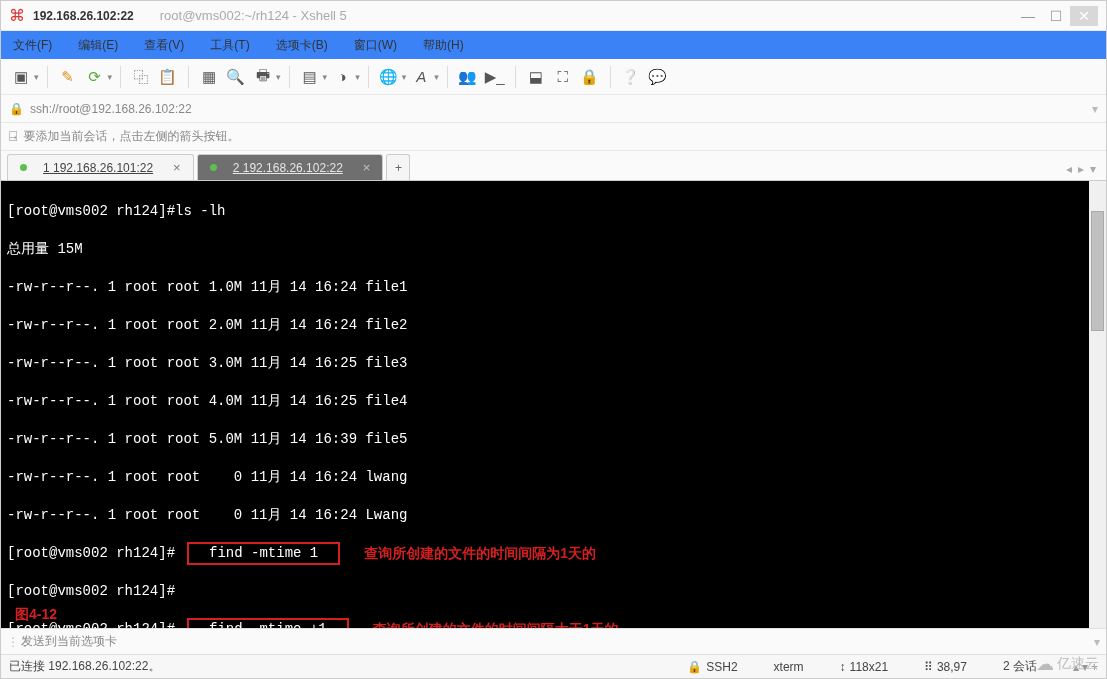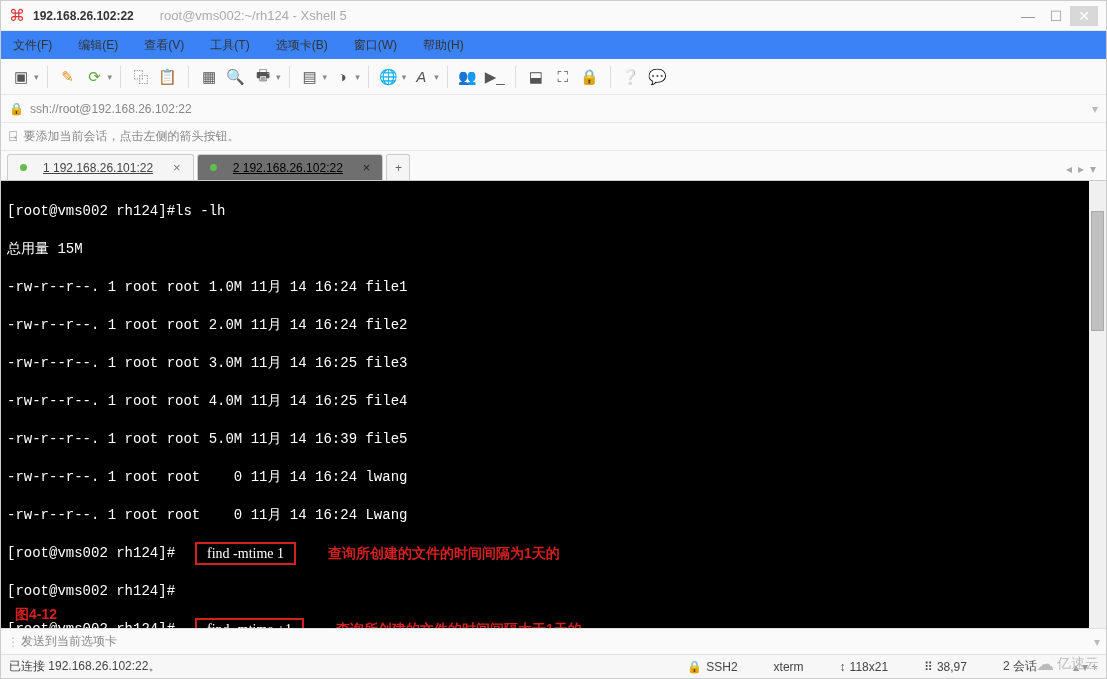--- a/index.html
+++ b/index.html
@@ -21,29 +21,29 @@
 .dd { font-size:9px; color:#888; margin-left:1px; }
 .addrbar { height:28px; display:flex; align-items:center; padding:0 8px; background:#fafafa; border-bottom:1px solid #e8e8e8; color:#888; }
 .addrbar .lock { margin-right:6px; }
 .hintbar { height:28px; display:flex; align-items:center; padding:0 8px; background:#fafafa; border-bottom:1px solid #e8e8e8; color:#888; }
 .hintbar .arrow { margin-right:6px; font-size:14px; }
 .tabs { height:30px; display:flex; align-items:flex-end; background:#fafafa; padding:0 6px; border-bottom:1px solid #ccc; }
 .tab { height:26px; padding:0 12px; display:flex; align-items:center; gap:16px; border:1px solid #ccc; border-bottom:none; margin-right:3px; font-size:12px; border-radius:3px 3px 0 0; }
 .tab .dot { width:7px; height:7px; border-radius:50%; background:#5fbf4a; }
 .tab .tlabel { text-decoration:underline; }
 .tab.inactive { background:#f5f5f5; color:#444; }
-.tab.active { background:#6f6f6f; color:#000000; }
+.tab.active { background:#6f6f6f; color:#e5e5e5; }
 .tab .close { color:inherit; opacity:.7; margin-left:4px; font-size:13px; }
 .tab.add { width:24px; padding:0; justify-content:center; background:#f5f5f5; color:#666; }
 .tabs .nav { margin-left:auto; color:#aaa; display:flex; gap:6px; padding:4px; }
 .terminal { flex:1; background:#000; color:#fff; font-family:"Consolas","Courier New",monospace; font-size:14px; line-height:19px; padding:2px 6px; position:relative; white-space:pre; overflow:hidden; }
 .terminal .scrollbar { position:absolute; right:0; top:0; width:17px; height:100%; background:#f0f0f0; }
 .terminal .scrollbar .thumb { position:absolute; left:2px; top:30px; width:13px; height:120px; background:#c0c0c0; border:1px solid #aaa; }
 .term-line { display:flex; align-items:center; height:19px; }
-.boxed-cmd { border:2px solid #d42020; padding:0 10px; margin:0 20px;font-family:Liberation Serif, serif; }
+.boxed-cmd { border:2px solid #d42020; padding:0 20px; margin:0 12px; }
 .annot { color:#d42020; font-family:"Microsoft YaHei",sans-serif; font-weight:bold; font-size:14px; margin-left:12px; }
 .fig-label { color:#d42020; font-family:"Microsoft YaHei",sans-serif; font-weight:bold; font-size:14px; position:absolute; left:14px; bottom:4px; }
 .sendbar { height:26px; display:flex; align-items:center; background:#fafafa; border-top:1px solid #e0e0e0; padding:0 6px; color:#888; }
 .sendbar .handle { width:14px; text-align:center; color:#bbb; }
 .statusbar { height:24px; display:flex; align-items:center; background:#f7f7f7; border-top:1px solid #e0e0e0; padding:0 8px; color:#444; font-size:12px; gap:36px; }
 .statusbar .spacer { flex:1; }
 .statusbar .seg { display:flex; align-items:center; gap:4px; }
 .statusbar .sb-nav { color:#999; display:flex; gap:3px; }
 .watermark { position:absolute; right:8px; bottom:4px; font-size:14px; color:#bbb; font-family:"Microsoft YaHei",sans-serif; display:flex; align-items:center; gap:3px;}
 .watermark .wm-icon { font-size:18px; }

